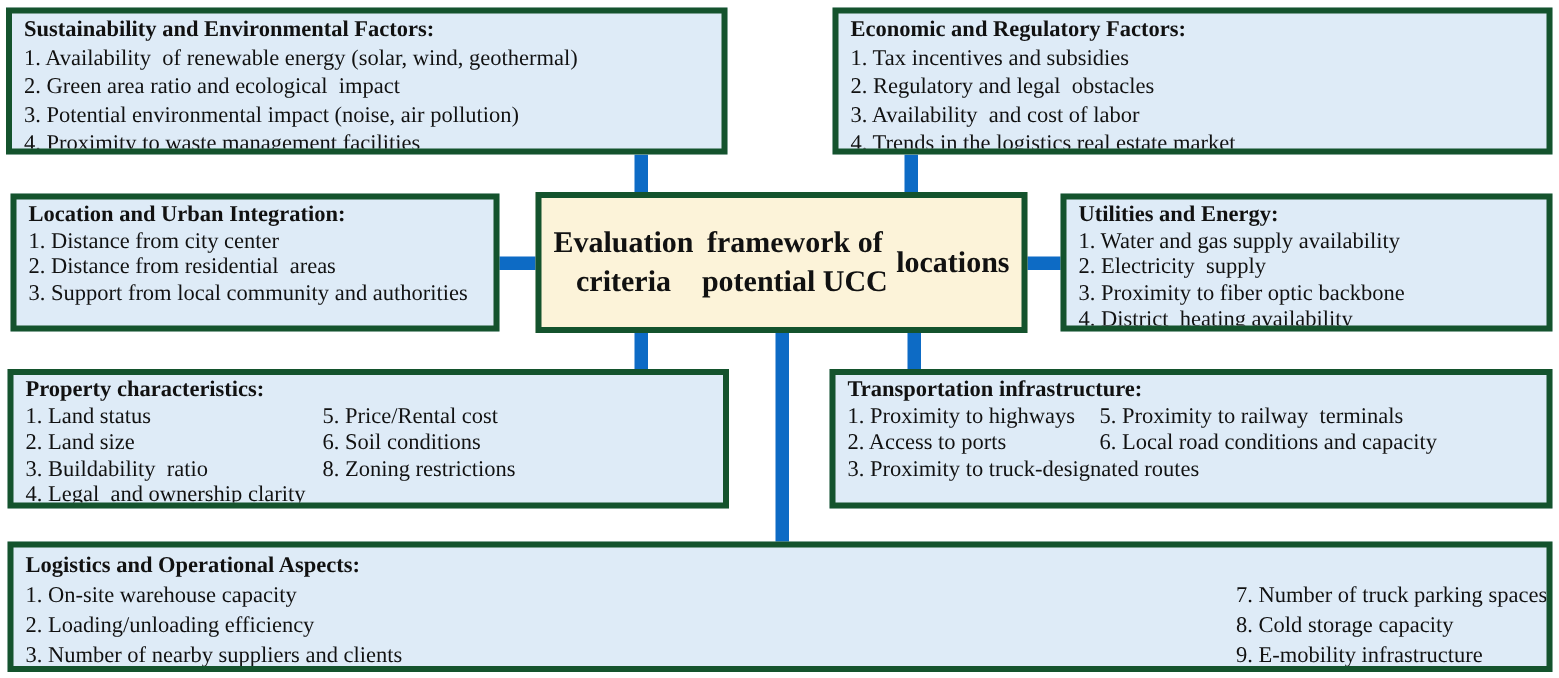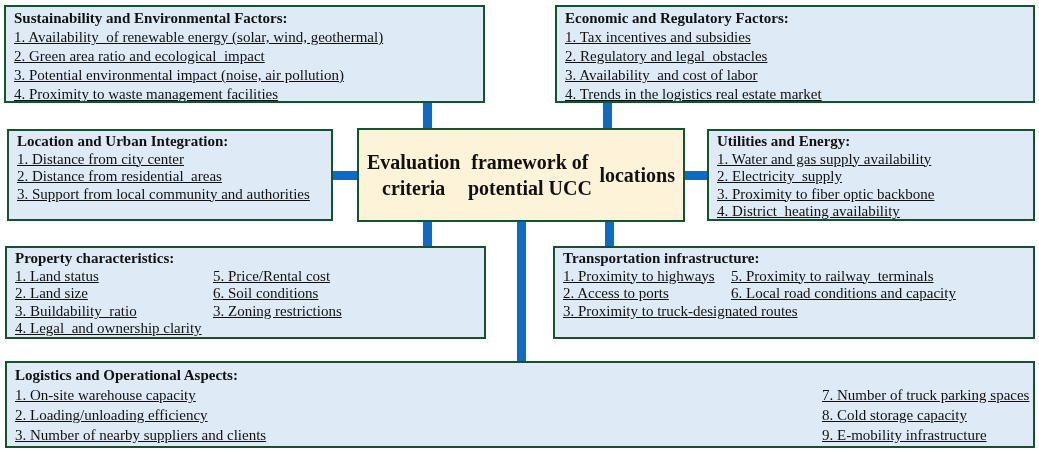--- a/index.html
+++ b/index.html
@@ -3,26 +3,26 @@
 <meta charset="utf-8">
 <style>
   html,body{margin:0;padding:0;background:#fff;}
   #canvas{
     position:relative; width:1039px; height:452px; background:#ffffff;
     font-family:"Liberation Serif","DejaVu Serif",serif; color:#111;
     overflow:hidden;
   }
   .box{
     position:absolute; box-sizing:border-box;
-    background:#DEEBF7; border:2px solid #14532d;
+    background:#DEEBF7; border:4px solid #14532d;
     padding:2px 8px; overflow:hidden; z-index:2;
     font-size:15px; line-height:19px;
   }
   .box .heading{ font-weight:bold; white-space:pre; }
-  .box .item{ white-space:pre;text-decoration:underline; }
+  .box .item{ white-space:pre; }
   .cols{ position:relative; }
   .col-abs{ position:absolute; top:0; }
   .wrap{ white-space:normal !important; padding-left:17px; text-indent:-17px; width:298px; }
 
   
   .b-sus{ left:4px;  top:5px;   width:481px; height:98px; }
   .b-eco{ left:555px;top:5px;   width:480px; height:98px; }
   .b-loc{ left:7px;  top:129px; width:326px; height:92px; line-height:17.5px; }
   .b-uti{ left:707px;top:129px; width:328px; height:92px; line-height:17.5px; }
   .b-pro{ left:5px;  top:246px; width:481px; height:93px; line-height:17.6px; }
@@ -100,21 +100,21 @@
     <div class="cols">
       <div>
         <div class="item">1. Land status</div>
         <div class="item">2. Land size</div>
         <div class="item">3. Buildability  ratio</div>
         <div class="item">4. Legal  and ownership clarity</div>
       </div>
       <div class="col-abs" style="left:198px;">
         <div class="item">5. Price/Rental cost</div>
         <div class="item">6. Soil conditions</div>
-        <div class="item">3. Zoning restrictions</div>
+        <div class="item">8. Zoning restrictions</div>
       </div>
     </div>
   </div>
 
   <div class="box b-tra">
     <div class="heading">Transportation infrastructure:</div>
     <div class="cols">
       <div>
         <div class="item">1. Proximity to highways</div>
         <div class="item">2. Access to ports</div>

